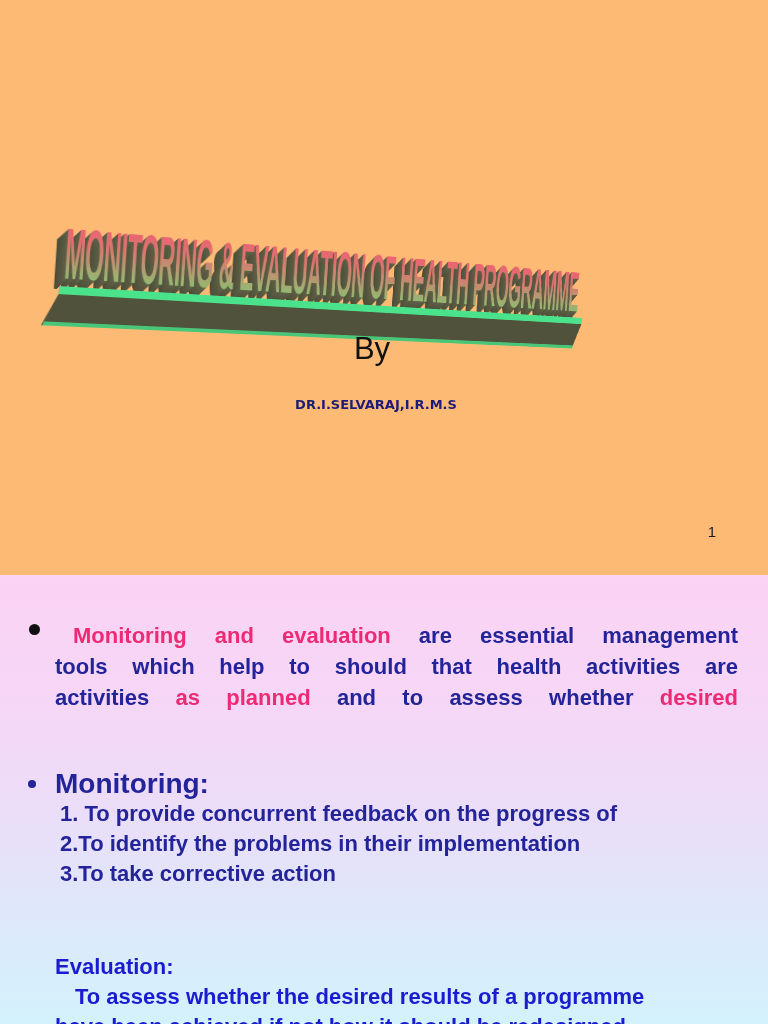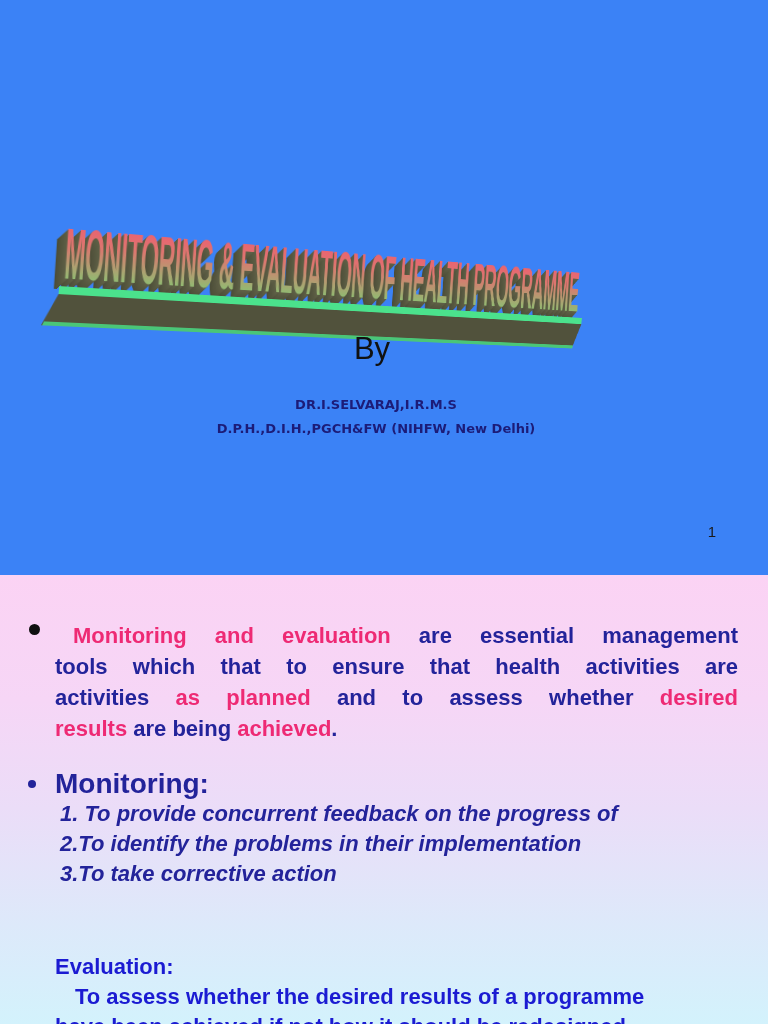--- a/index.html
+++ b/index.html
@@ -1,21 +1,21 @@
 <!DOCTYPE html>
 <html style="--crimson: #ee2a74; --navy: #23239a; --eval_blue: #1b1bd2; --author_navy: #1c1c78; --bg_top: #fbd3f4; --bg_bottom: #d3f2fc; --wordart_red: #f25672; --wordart_green: #8bc072; --wordart_extrude: #55563f; --wordart_bar_green: #4be28c;"><head>
 <meta charset="utf-8">
 <style>
   html,body{margin:0;padding:0;}
   body{
     width:768px;height:1024px;position:relative;overflow:hidden;
     background:#ffffff;font-family:"Liberation Sans",sans-serif;
   }
   
-  .slide1{position:absolute;left:0;top:0;width:768px;height:575px;background:#3b82f6;}
+  .slide1{position:absolute;left:0;top:0;width:768px;height:575px;background:#fdba74;}
   .wordart{
     position:absolute;left:58px;top:186px;width:720px;height:175px;
     transform-origin:0 50%;
     transform: rotate(3.8deg) perspective(620px) rotateY(15deg);
   }
   .wordart svg{display:block;overflow:visible;}
   .wordart text{
     font-family:"Liberation Sans",sans-serif;
     font-weight:bold;font-size:72px;letter-spacing:-1px;
   }
@@ -58,21 +58,21 @@
   .bullet-dot2{
     position:absolute;left:28px;top:205px;width:8px;height:8px;border-radius:50%;
     background:var(--navy,#23239a);
   }
   .mon-heading{
     position:absolute;left:55px;top:194px;
     font-size:28px;line-height:30px;color:var(--navy,#23239a);
   }
   .mon-items{
     position:absolute;left:60px;top:224px;width:690px;
-    font-size:22px;line-height:30px;color:var(--navy,#23239a);font-style:italic;
+    font-size:22px;line-height:30px;color:var(--navy,#23239a);
   }
   .eval-block{
     position:absolute;left:55px;top:377px;width:700px;
     font-size:22px;line-height:30px;color:var(--eval_blue,#1b1bd2);
   }
   .eval-line1{padding-left:20px;}
 </style>
 </head>
 <body>
 
@@ -109,35 +109,33 @@
       <rect x="2" y="100" width="702" height="8" fill="#4be28c"></rect>
       <path d="M2,108 L704,108 L690,140 L-14,140 Z" fill="#51523c"></path>
       <path d="M-13,140 L691,140 L692,136 L-11,136 Z" fill="#49da83" opacity="0.85"></path>
     </svg>
   </div>
 
   <div class="by-label">By</div>
 
   <div class="author-block">
     <div>DR.I.SELVARAJ,I.R.M.S</div>
-    <div>D.P.H.,D.I.H.,PGCH&amp;FW (NIHFW, New Delhi)</div>
   </div>
 
   <div class="page-number">1</div>
 </div>
 
 <div class="slide2">
 
   <div class="bullet-dot1"></div>
 
   <div class="para1 txt">
     <div class="jline indent"><span class="c-pink"> Monitoring and evaluation</span><span class="c-navy"> are essential management</span></div>
-    <div class="jline"><span class="c-navy">tools which that to ensure that health activities are</span></div>
+    <div class="jline"><span class="c-navy">tools which help to should that health activities are</span></div>
     <div class="jline"><span class="c-navy">activities </span><span class="c-pink">as planned</span><span class="c-navy"> and to assess whether </span><span class="c-pink">desired</span></div>
-    <div class="jline last"><span class="c-pink">results </span><span class="c-navy">are being </span><span class="c-pink">achieved</span><span class="c-navy">.</span></div>
   </div>
 
   <div class="bullet-dot2"></div>
 
   <div class="mon-heading txt">Monitoring:</div>
 
   <div class="mon-items txt">
     <div>1. To provide concurrent feedback on the progress of</div>
     <div>2.To identify the problems in their implementation</div>
     <div>3.To take corrective action</div>

